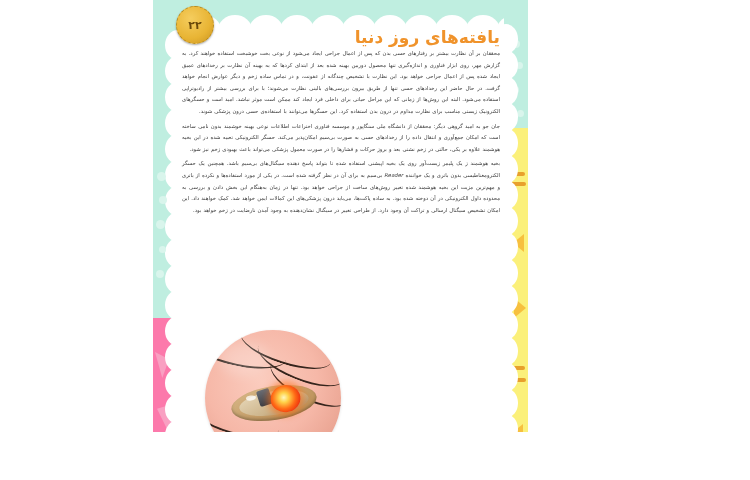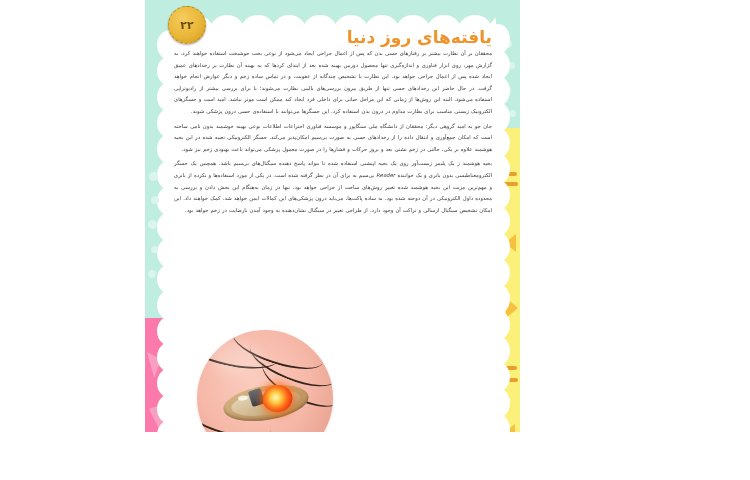--- a/index.html
+++ b/index.html
@@ -6,21 +6,21 @@
   body{
     width:750px;height:480px;
     background:#ffffff;
     font-family:"DejaVu Sans","Liberation Sans",sans-serif;
     overflow:hidden;
   }
 
   
   #page{
     position:absolute;
-    left:145px; top:0px;
+    left:153px; top:0px;
     width:375px; height:432px;
     background:#ffffff;
     overflow:hidden;
   }
 
   
   .band{position:absolute;overflow:hidden;}
 
   
   #band-left{left:0;top:0;width:26px;height:480px;}

